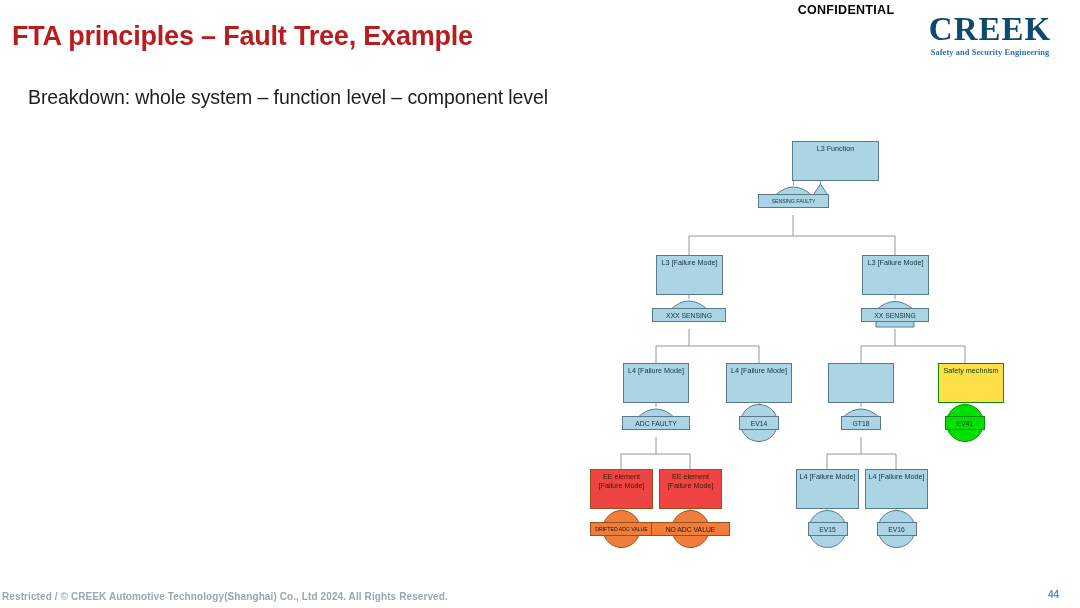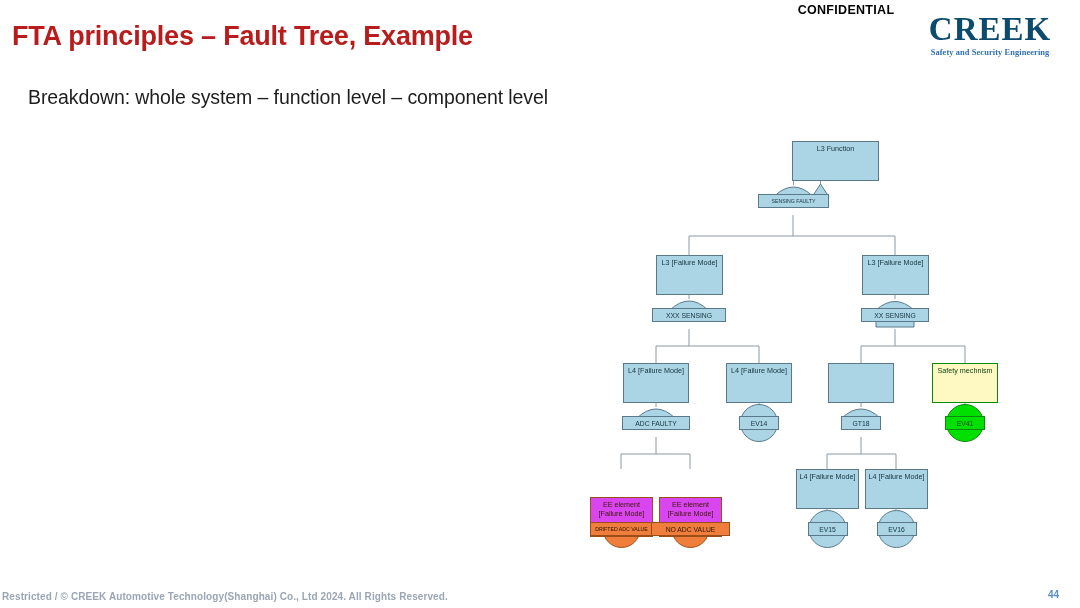--- a/index.html
+++ b/index.html
@@ -72,22 +72,22 @@
   
   #tree{position:absolute;left:0;top:0;width:1080px;height:608px;}
   .node{position:absolute;box-sizing:border-box;}
   .nbox{
     border:1px solid #5a7a8c;
     display:flex;align-items:flex-start;justify-content:center;
     padding-top:3px;
     font-size:7.2px;color:#14323d;line-height:8.6px;text-align:center;
   }
   .nbox.blue{background:#abd5e4;}
-  .nbox.orange{background:#d946ef;border-color:#9c4e18;color:#3a1a05;margin-top:28px;}
-  .nbox.green{background:#fef9c3;border-color:#0a8a0a;color:#0a3a0a;}
+  .nbox.orange{background:#ef4444;border-color:#9c4e18;color:#3a1a05;}
+  .nbox.green{background:#fde047;border-color:#0a8a0a;color:#0a3a0a;margin-left:6px;}
   .gatelabel{
     position:absolute;box-sizing:border-box;
     border:1px solid #5a7a8c;
     background:#abd5e4;
     display:flex;align-items:center;justify-content:center;
     font-size:6.8px;color:#14323d;text-align:center;
     z-index:3;white-space:nowrap;
   }
   .gatelabel.orange{background:#ef7d3b;border-color:#9c4e18;color:#2b1203;}
   .gatelabel.green{background:#00e000;border-color:#0a8a0a;color:#0a3a0a;}

